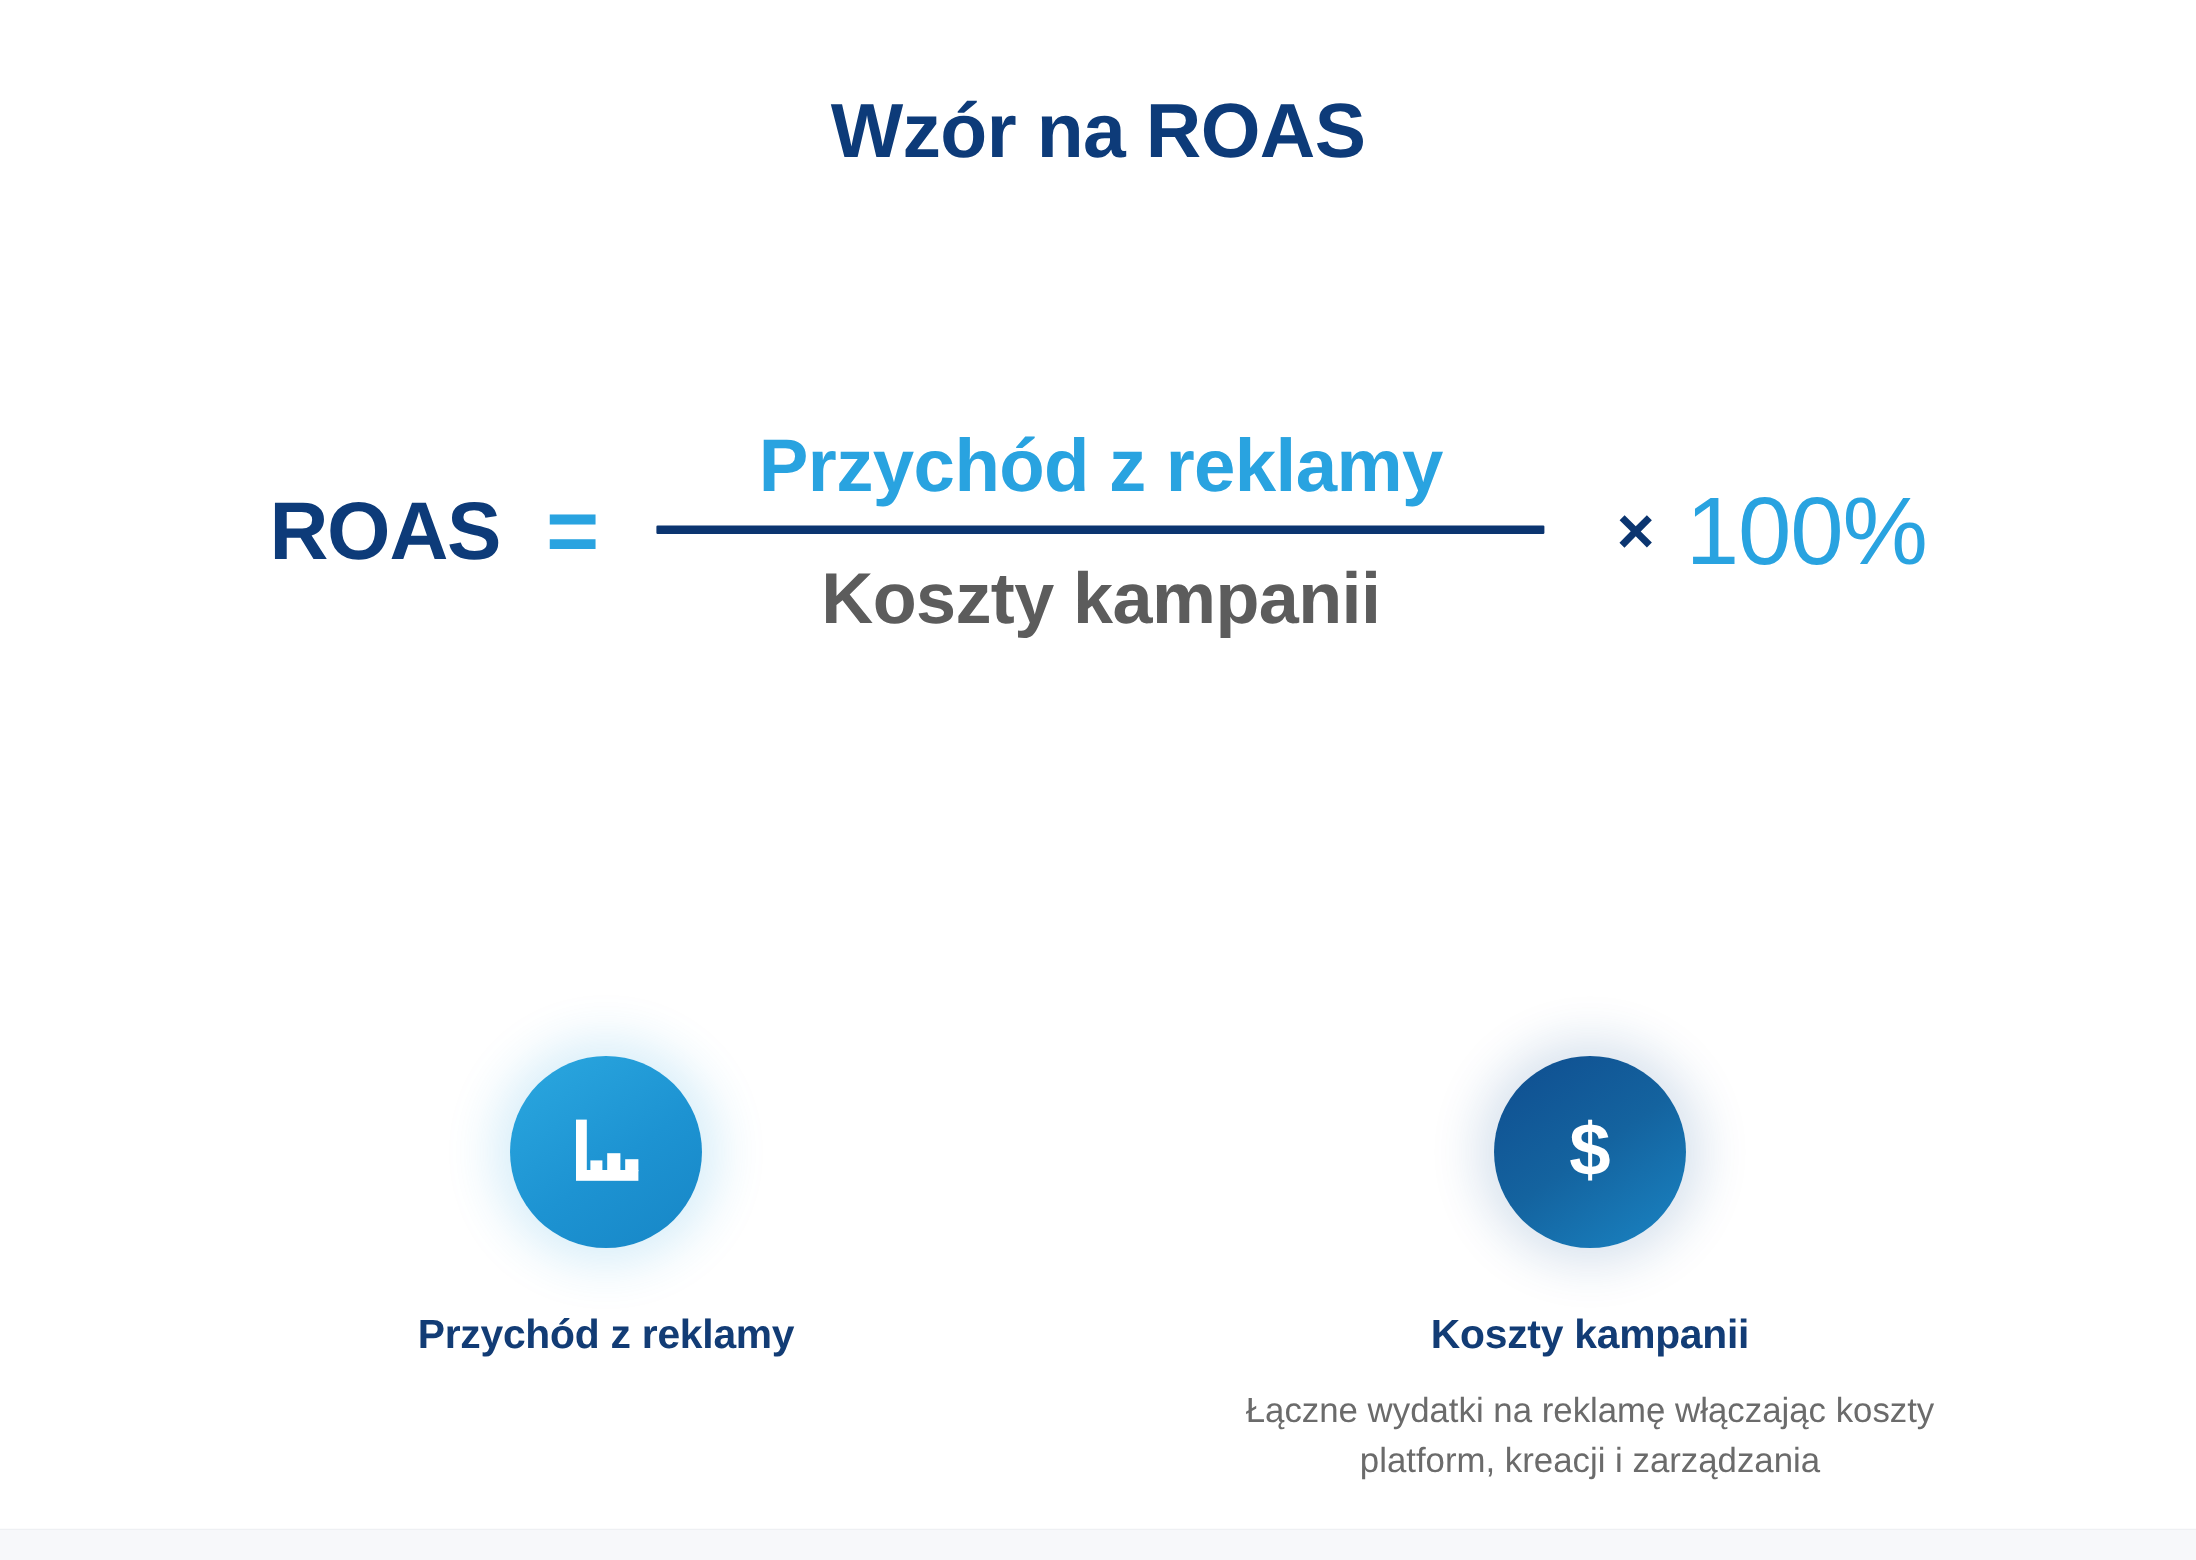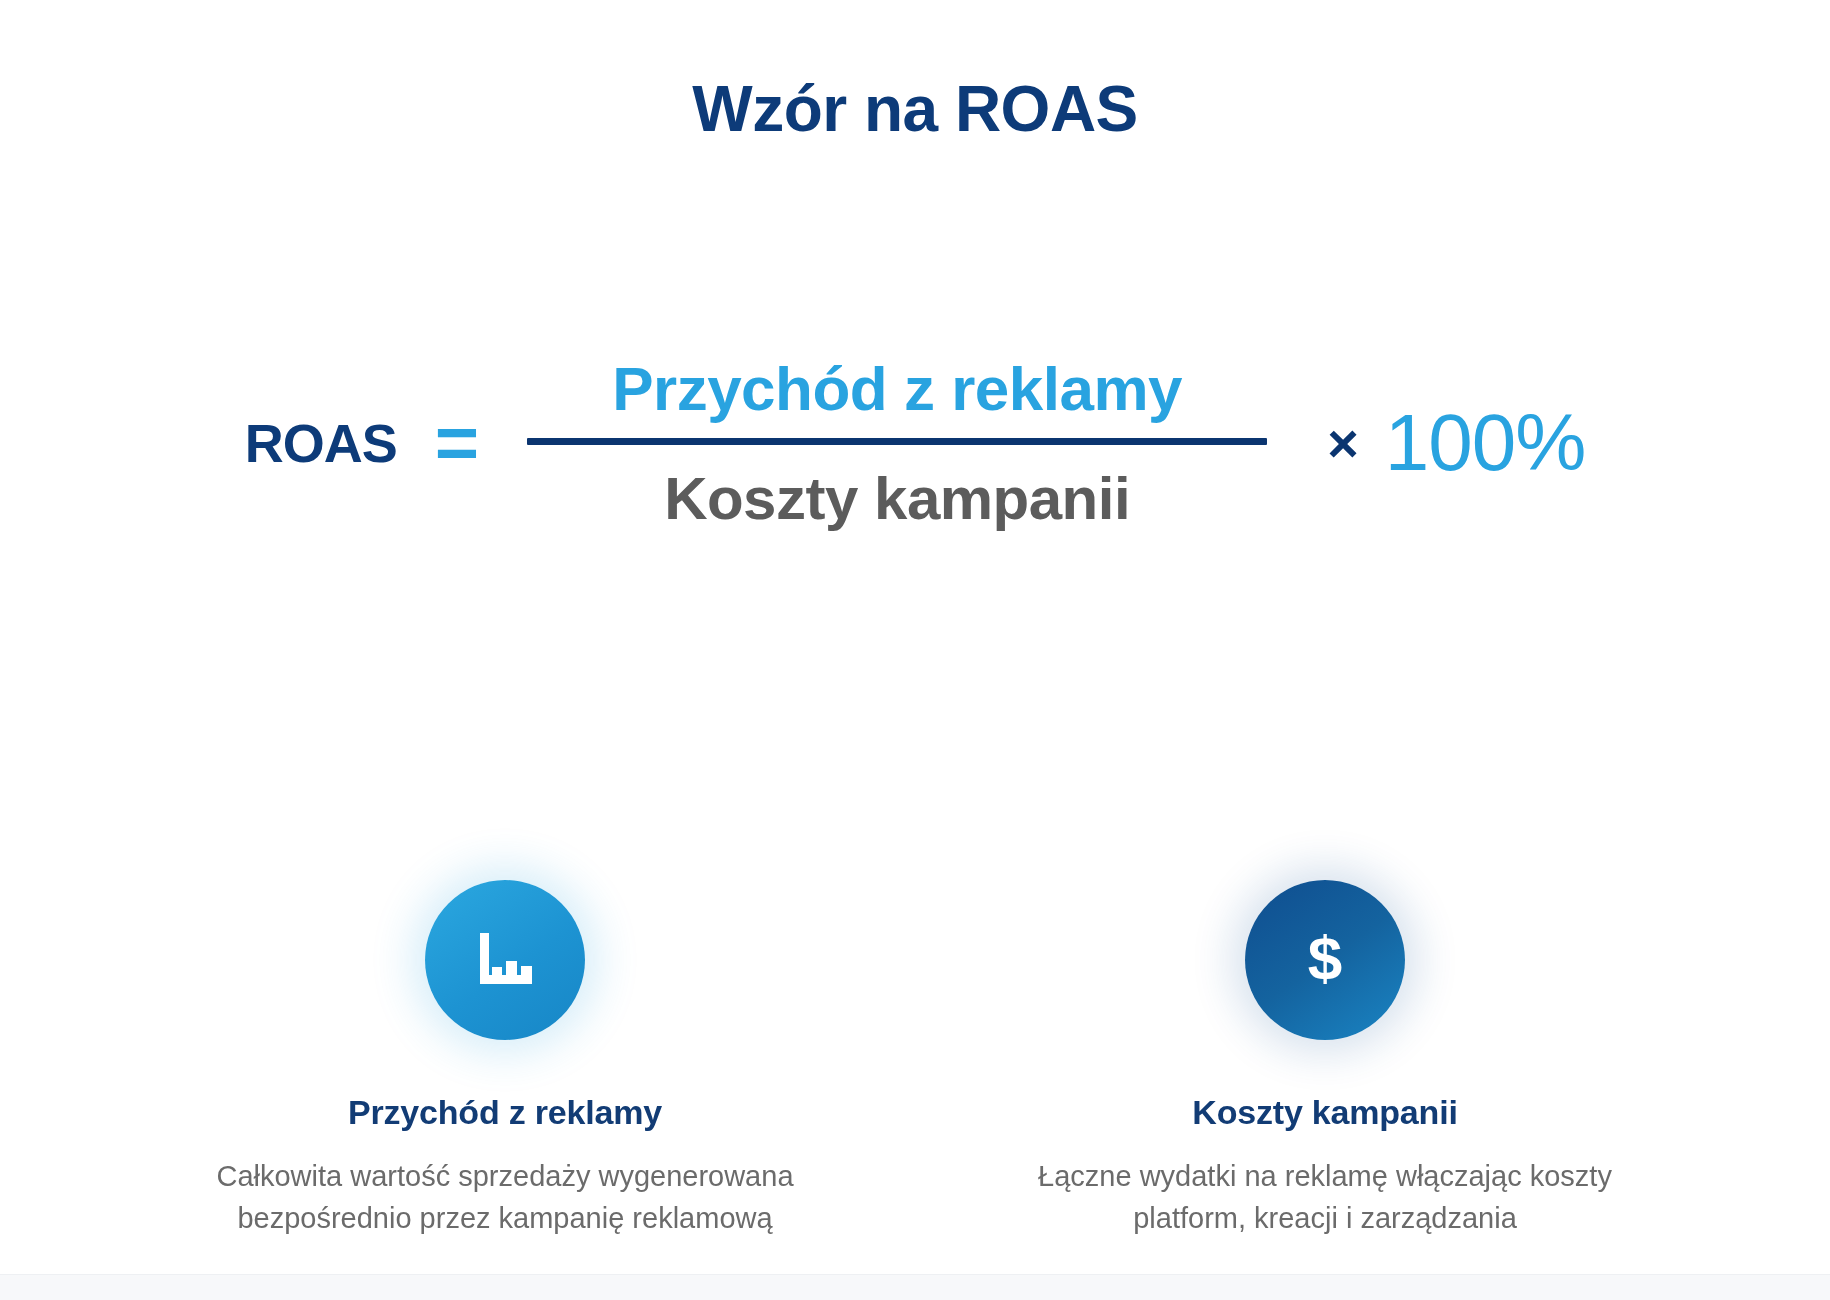--- a/index.html
+++ b/index.html
@@ -31,21 +31,21 @@
   
   .formula {
     position:absolute;
     top:350px; left:0; right:0;
     display:flex;
     align-items:center;
     justify-content:center;
     gap:0px;
   }
   .f-roas {
-    font-size:54px;
+    font-size:68px;
     font-weight:800;
     color:#0d3b79;
     letter-spacing:-1px;
     line-height:1;
   }
   .f-eq {
     font-size:76px;
     font-weight:800;
     color:#29a3e0;
     margin-left:38px;
@@ -192,21 +192,20 @@
             <rect x="12" y="10" width="9" height="50" fill="#ffffff"></rect>
             <rect x="12" y="52" width="52" height="9" fill="#ffffff"></rect>
 
             <rect x="24" y="44" width="10" height="9" fill="#ffffff"></rect>
             <rect x="38" y="38" width="11" height="15" fill="#ffffff"></rect>
             <rect x="53" y="43" width="11" height="10" fill="#ffffff"></rect>
           </svg>
         </span>
       </div>
       <div class="card-title">Przychód z reklamy</div>
-      <div class="card-desc">Całkowita wartość sprzedaży wygenerowana bezpośrednio przez kampanię reklamową</div>
     </div>
 
     <div class="card">
       <div class="icon-wrap blue-dark">
         <span>
           <svg width="74" height="74" viewBox="0 0 74 74" aria-hidden="true">
             <text x="37" y="56" text-anchor="middle" font-family="Liberation Sans, sans-serif" font-size="62" font-weight="700" fill="#ffffff">$</text>
           </svg>
         </span>
       </div>

